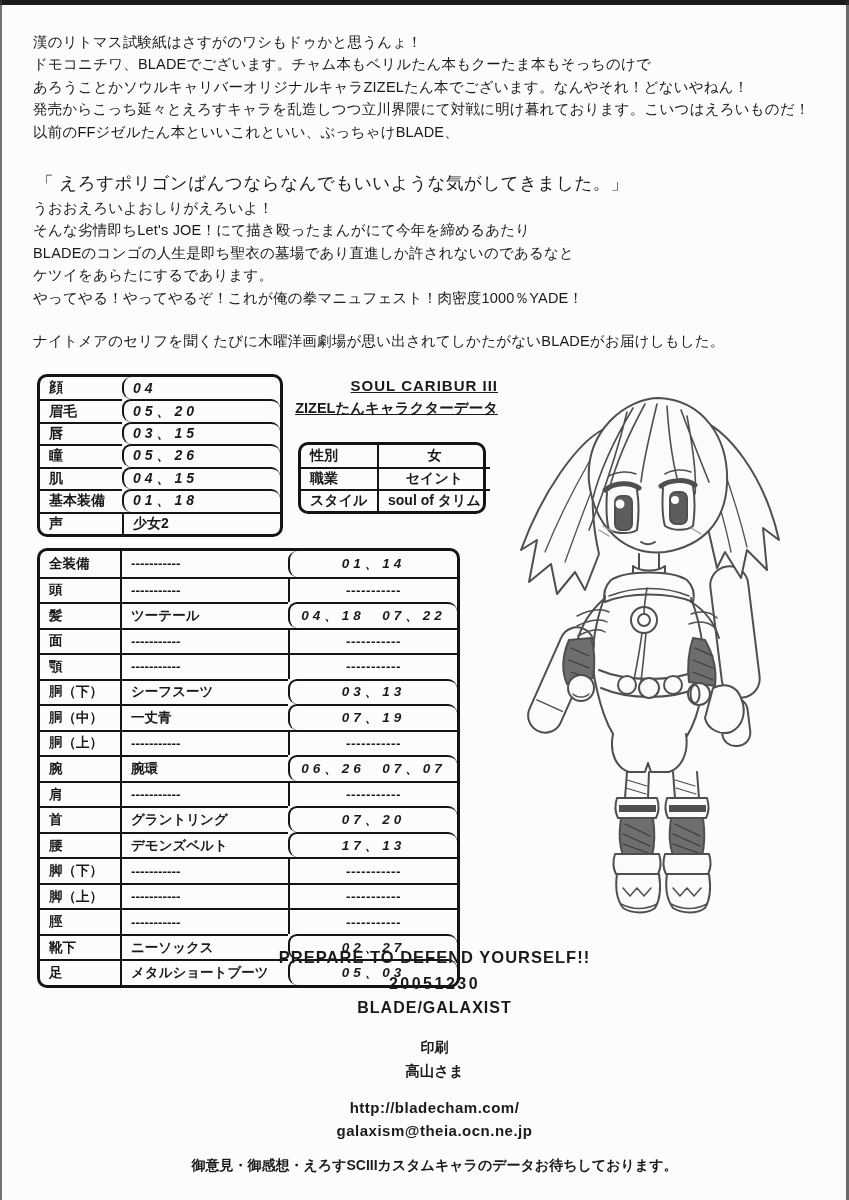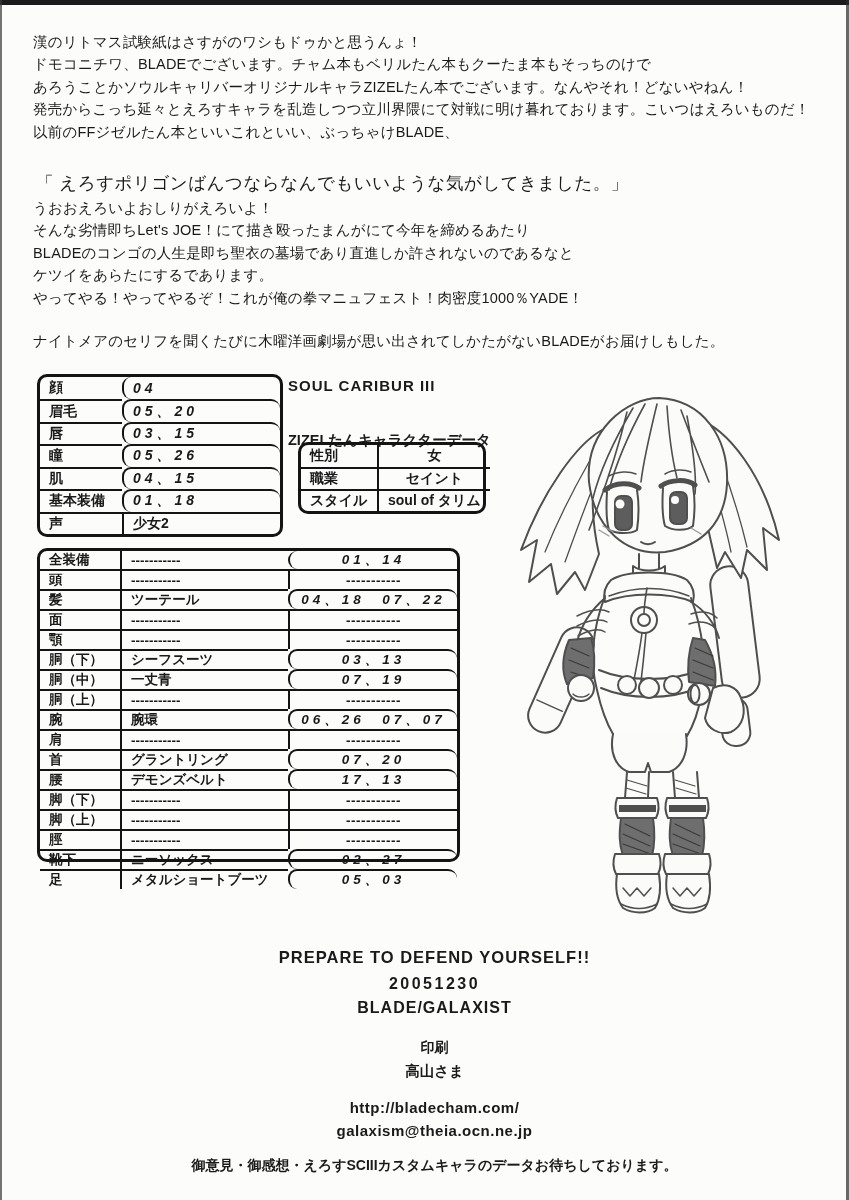--- a/index.html
+++ b/index.html
@@ -21,26 +21,26 @@
   .sheet .c { border-top:2px solid #141414; display:flex; align-items:center; padding:0 9px; font-size:14px; white-space:nowrap; }
   .sheet .r0 { border-top:none; }
   .vline { border-left:2px solid #141414; }
   .num { font-style:italic; letter-spacing:4px;border-radius:9px; }
   .ctr { justify-content:center; padding:0 2px; }
   .dash { font-style:normal; letter-spacing:.5px; justify-content:center; }
   .ind { padding-left:16px; }
 
   #face-table { left:37px; top:374px; width:246px; height:163px; grid-template-columns:82px 1fr; grid-auto-rows:1fr; }
   #char-table { left:298px; top:442px; width:188px; height:72px; grid-template-columns:76px 1fr; grid-auto-rows:1fr; }
-  #parts-table { left:37px; top:548px; width:423px; height:314px; grid-template-columns:80px 168px 1fr; grid-auto-rows:1fr; }
+  #parts-table { left:37px; top:548px; width:423px; height:440px; grid-template-columns:80px 168px 1fr; grid-auto-rows:1fr; }
   #parts-table .c { font-size:13.5px; }
 
-  .sheet-title { position:absolute; left:288px; width:210px; text-align:left; font-weight:700; white-space:nowrap; }
+  .sheet-title { position:absolute; left:288px; width:210px; text-align:right; font-weight:700; white-space:nowrap;text-decoration:underline; }
   #sheet-title1 { top:377px; font-size:15px; letter-spacing:1px; }
-  #sheet-title2 { top:399px; font-size:14.5px;margin-top:32px; }
+  #sheet-title2 { top:399px; font-size:14.5px; }
 
   .fline { position:absolute; left:10px; width:849px; text-align:center; font-weight:700; white-space:nowrap; }
   #f-prepare { top:948px; font-size:16.5px; letter-spacing:1px; }
   #f-date { top:975px; font-size:16px; letter-spacing:2.5px; }
   #f-credit { top:999px; font-size:16px; letter-spacing:1px; }
   #f-print { top:1039px; font-size:14px; }
   #f-printer { top:1062px; font-size:14.5px; }
   #f-url { top:1099px; font-size:15px; letter-spacing:.5px; }
   #f-email { top:1122px; font-size:15px; letter-spacing:.5px; }
   #f-feedback { top:1157px; font-size:14px; }

